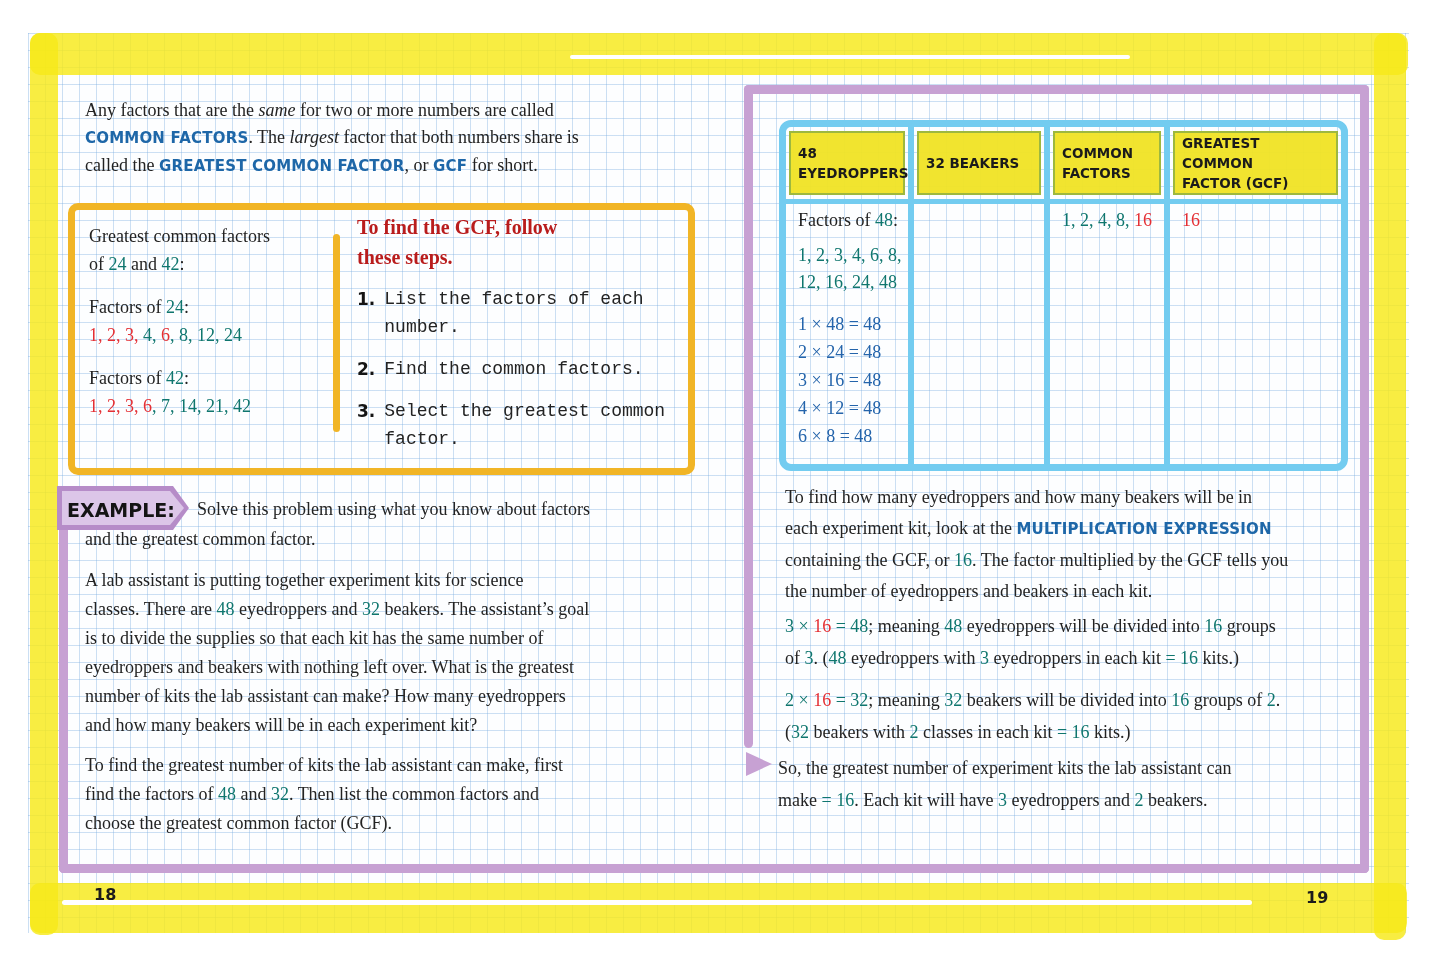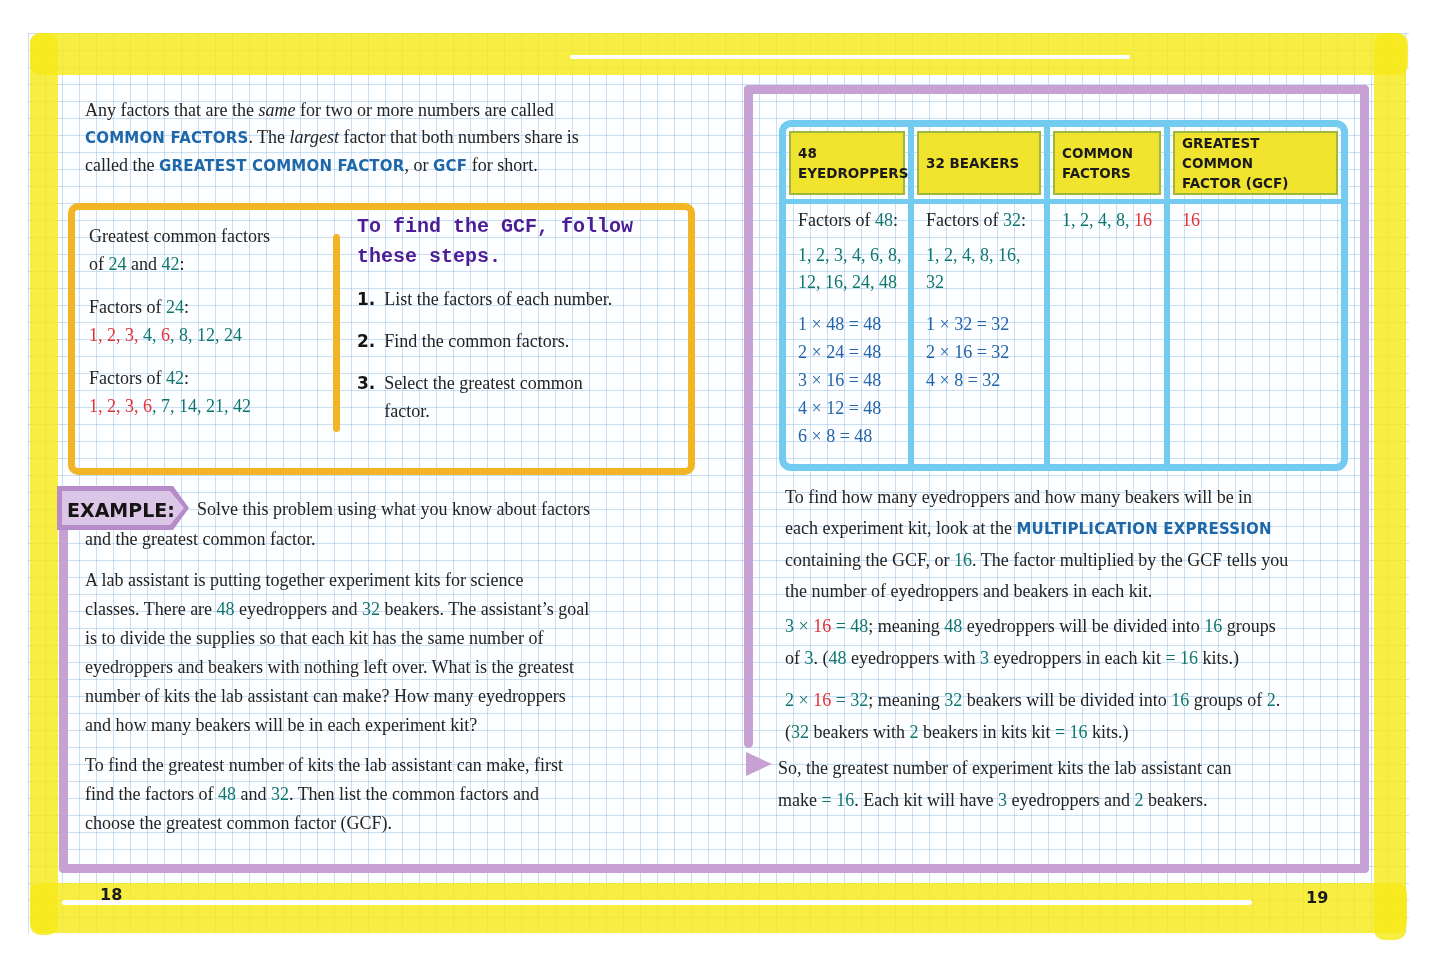--- a/index.html
+++ b/index.html
@@ -20,21 +20,21 @@
   #yb-top{left:30px;top:33px;width:1378px;height:42px;}
   #yb-left{left:30px;top:33px;width:28px;height:902px;}
   #yb-right{left:1374px;top:33px;width:32px;height:907px;}
   #yb-bottom{left:30px;top:883px;width:1377px;height:50px;}
   .wstreak{position:absolute;background:#ffffff;border-radius:3px;z-index:3;}
   #ws-top{left:570px;top:55px;width:560px;height:4px;}
   #ws-bottom{left:62px;top:900px;width:1190px;height:5px;}
 
   .pagenum{position:absolute;z-index:4;font-family:"DejaVu Sans",sans-serif;
     font-weight:800;font-size:16px;color:#1b1b1b;}
-  #pn-left{left:100px;top:885px;}
+  #pn-left{left:94px;top:885px;}
   #pn-right{left:1306px;top:888px;}
 
   
   .purple{position:absolute;background:#c7a1d3;border-radius:5px;z-index:2;}
   #pp-v1{left:59px;top:505px;width:9px;height:368px;}
   #pp-h1{left:59px;top:864px;width:1310px;height:9px;}
   #pp-v2{left:1360px;top:85px;width:9px;height:788px;}
   #pp-h2{left:744px;top:85px;width:625px;height:9px;}
   #pp-v3{left:744px;top:85px;width:9px;height:663px;}
   .arrowhead{position:absolute;left:746px;top:752px;width:0;height:0;z-index:2;
@@ -69,26 +69,26 @@
         font-size:15px;letter-spacing:.2px;}
 
   
   .gcf-box{position:absolute;left:68px;top:203px;width:613px;height:258px;z-index:4;
     border:7px solid #f1b526;border-radius:10px;background:transparent;}
   .box-left{position:absolute;left:14px;top:12px;width:248px;}
   .boxp{margin:0 0 15px 0;font-size:18px;line-height:28px;white-space:pre-wrap;}
   .box-divider{position:absolute;left:258px;top:24px;width:7px;height:198px;
     background:#f1b526;border-radius:4px;}
   .box-steps{position:absolute;left:282px;top:2px;right:8px;}
-  .steps-heading{font-family:Liberation Mono, monospace;font-weight:700;font-size:20px;
-    line-height:30px;color:#4c1d95;white-space:pre-wrap;margin-bottom:13px;}
+  .steps-heading{font-family:Liberation Serif, serif;font-weight:700;font-size:20px;
+    line-height:30px;color:#b91c1c;white-space:pre-wrap;margin-bottom:13px;}
   .step{margin-bottom:14px;font-size:18px;line-height:28px;display:flex;}
   .step-num{font-family:"DejaVu Sans",sans-serif;font-weight:800;font-size:17px;
     margin-right:9px;color:#141414;flex:0 0 auto;}
-  .step-text{white-space:pre-wrap;}
+  .step-text{white-space:pre-wrap;font-family:Liberation Mono, monospace;}
 
   
   .gcf-table{position:absolute;left:779px;top:104px;width:569px;height:351px;z-index:4;
     border:7px solid #73ccf0;border-radius:12px;display:grid;
     grid-template-columns:128px 136px 120px 1fr;box-sizing:border-box;margin-top:16px;}
   .tcol{position:relative;border-right:6px solid #73ccf0;box-sizing:border-box;}
   .tcol.last{border-right:none;}
   .thead{height:64px;margin:4px 3px 0 3px;background:rgba(240,227,36,0.95);
     border:2px solid #9db83f;box-sizing:border-box;
     display:flex;flex-direction:column;justify-content:center;
@@ -188,30 +188,20 @@
             <div class="mult-line">1 × 48 = 48</div>
             <div class="mult-line">2 × 24 = 48</div>
             <div class="mult-line">3 × 16 = 48</div>
             <div class="mult-line">4 × 12 = 48</div>
             <div class="mult-line">6 × 8 = 48</div>
           </div>
       </div>
     </div>
     <div class="tcol">
       <div class="thead">32 BEAKERS</div>
-      <div class="tbody-cell">
-        <p class="t-label"><span>Factors of </span><span class="s-b">32</span><span>:</span></p>
-        <p class="t-list"><span class="s-b">1, 2, 4, 8, 16,
-32</span></p>
-        <div>
-            <div class="mult-line">1 × 32 = 32</div>
-            <div class="mult-line">2 × 16 = 32</div>
-            <div class="mult-line">4 × 8 = 32</div>
-          </div>
-      </div>
     </div>
     <div class="tcol">
       <div class="thead">COMMON
 FACTORS</div>
       <div class="tbody-cell">
         <p class="t-label"><span class="s-b">1, 2, 4, 8, </span><span class="s-r">16</span></p>
       </div>
     </div>
     <div class="tcol last">
       <div class="thead">GREATEST COMMON
@@ -223,17 +213,17 @@
     <div class="thead-underline"></div>
   </div>
 
   <div class="para rp1"><span>To find how many eyedroppers and how many beakers will be in
 each experiment kit, look at the </span><span class="s-bb">MULTIPLICATION EXPRESSION</span><span>
 containing the GCF, or </span><span class="s-b">16</span><span>. The factor multiplied by the GCF tells you
 the number of eyedroppers and beakers in each kit.</span></div>
   <div class="para rp2"><span class="s-b">3 × </span><span class="s-r">16</span><span class="s-b"> = 48</span><span>; meaning </span><span class="s-b">48</span><span> eyedroppers will be divided into </span><span class="s-b">16</span><span> groups
 of </span><span class="s-b">3</span><span>. (</span><span class="s-b">48</span><span> eyedroppers with </span><span class="s-b">3</span><span> eyedroppers in each kit </span><span class="s-b">= 16</span><span> kits.)</span></div>
   <div class="para rp3"><span class="s-b">2 × </span><span class="s-r">16</span><span class="s-b"> = 32</span><span>; meaning </span><span class="s-b">32</span><span> beakers will be divided into </span><span class="s-b">16</span><span> groups of </span><span class="s-b">2</span><span>.
-(</span><span class="s-b">32</span><span> beakers with </span><span class="s-b">2</span><span> beakers in kits kit </span><span class="s-b">= 16</span><span> kits.)</span></div>
+(</span><span class="s-b">32</span><span> beakers with </span><span class="s-b">2</span><span> classes in each kit </span><span class="s-b">= 16</span><span> kits.)</span></div>
   <div class="para conclusion"><span>So, the greatest number of experiment kits the lab assistant can
 make </span><span class="s-b">= 16</span><span>. Each kit will have </span><span class="s-b">3</span><span> eyedroppers and </span><span class="s-b">2</span><span> beakers.</span></div>
 
 </div>
 
 </body></html>

